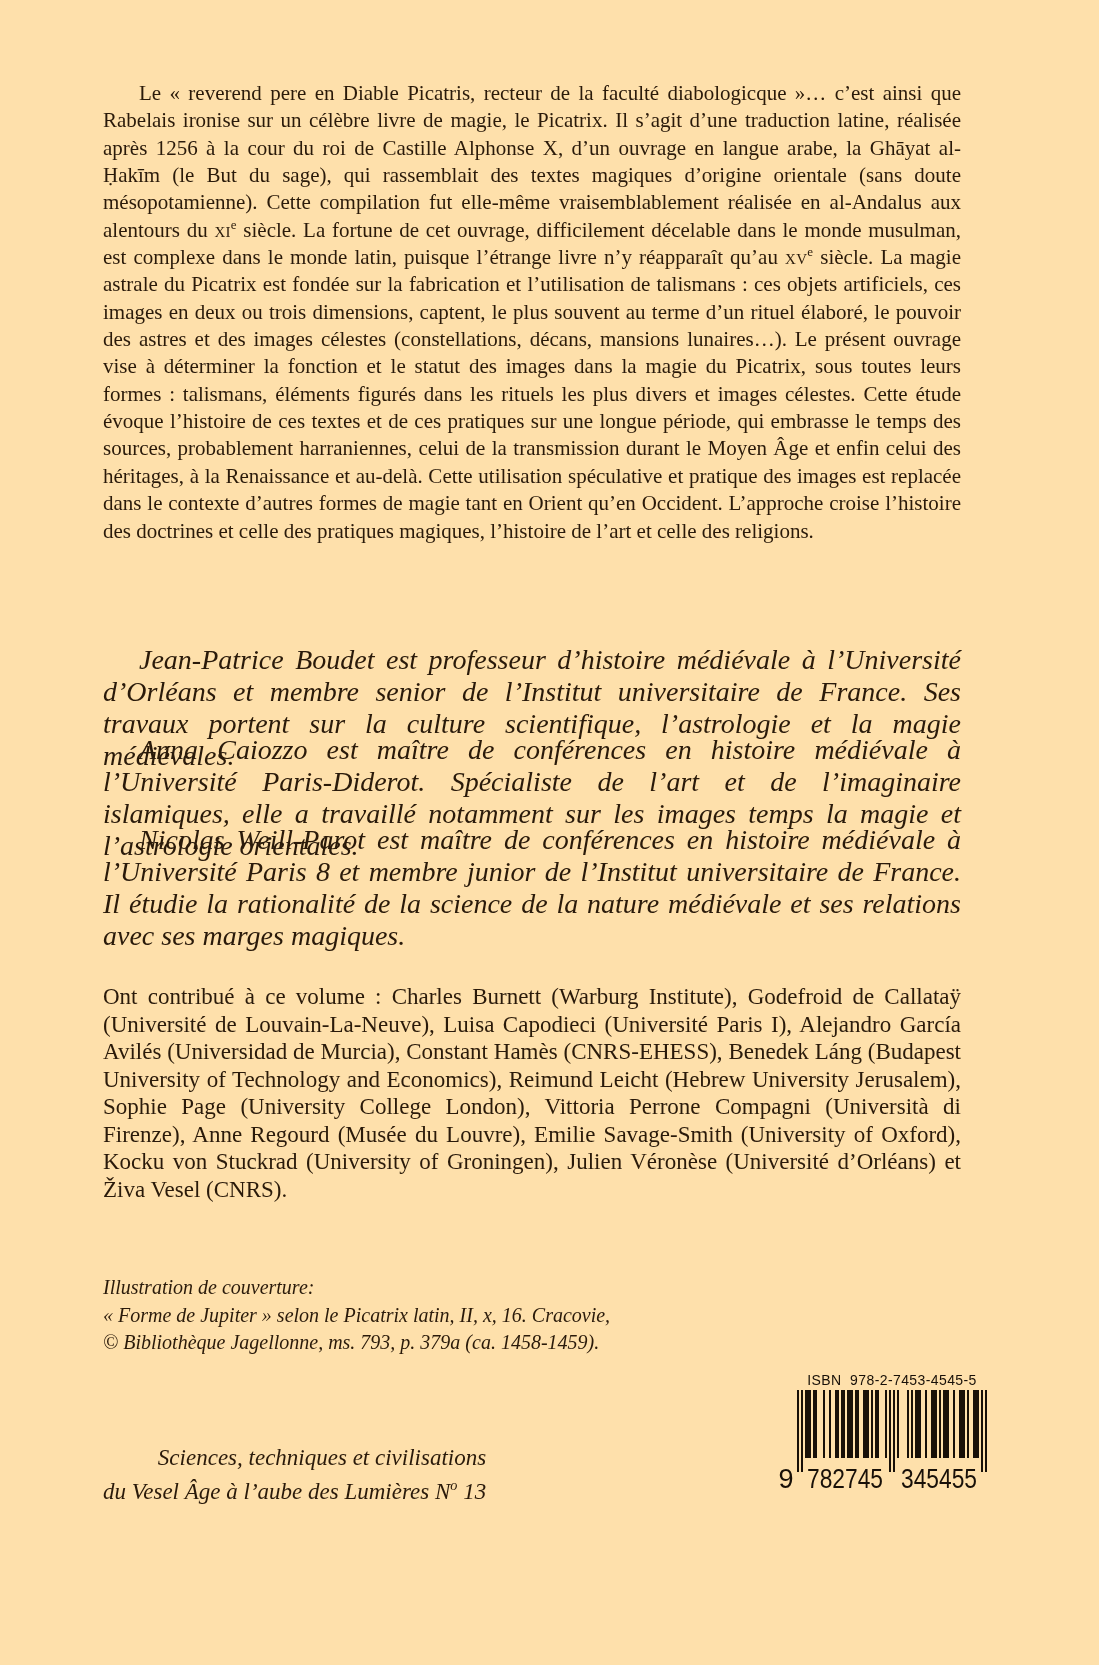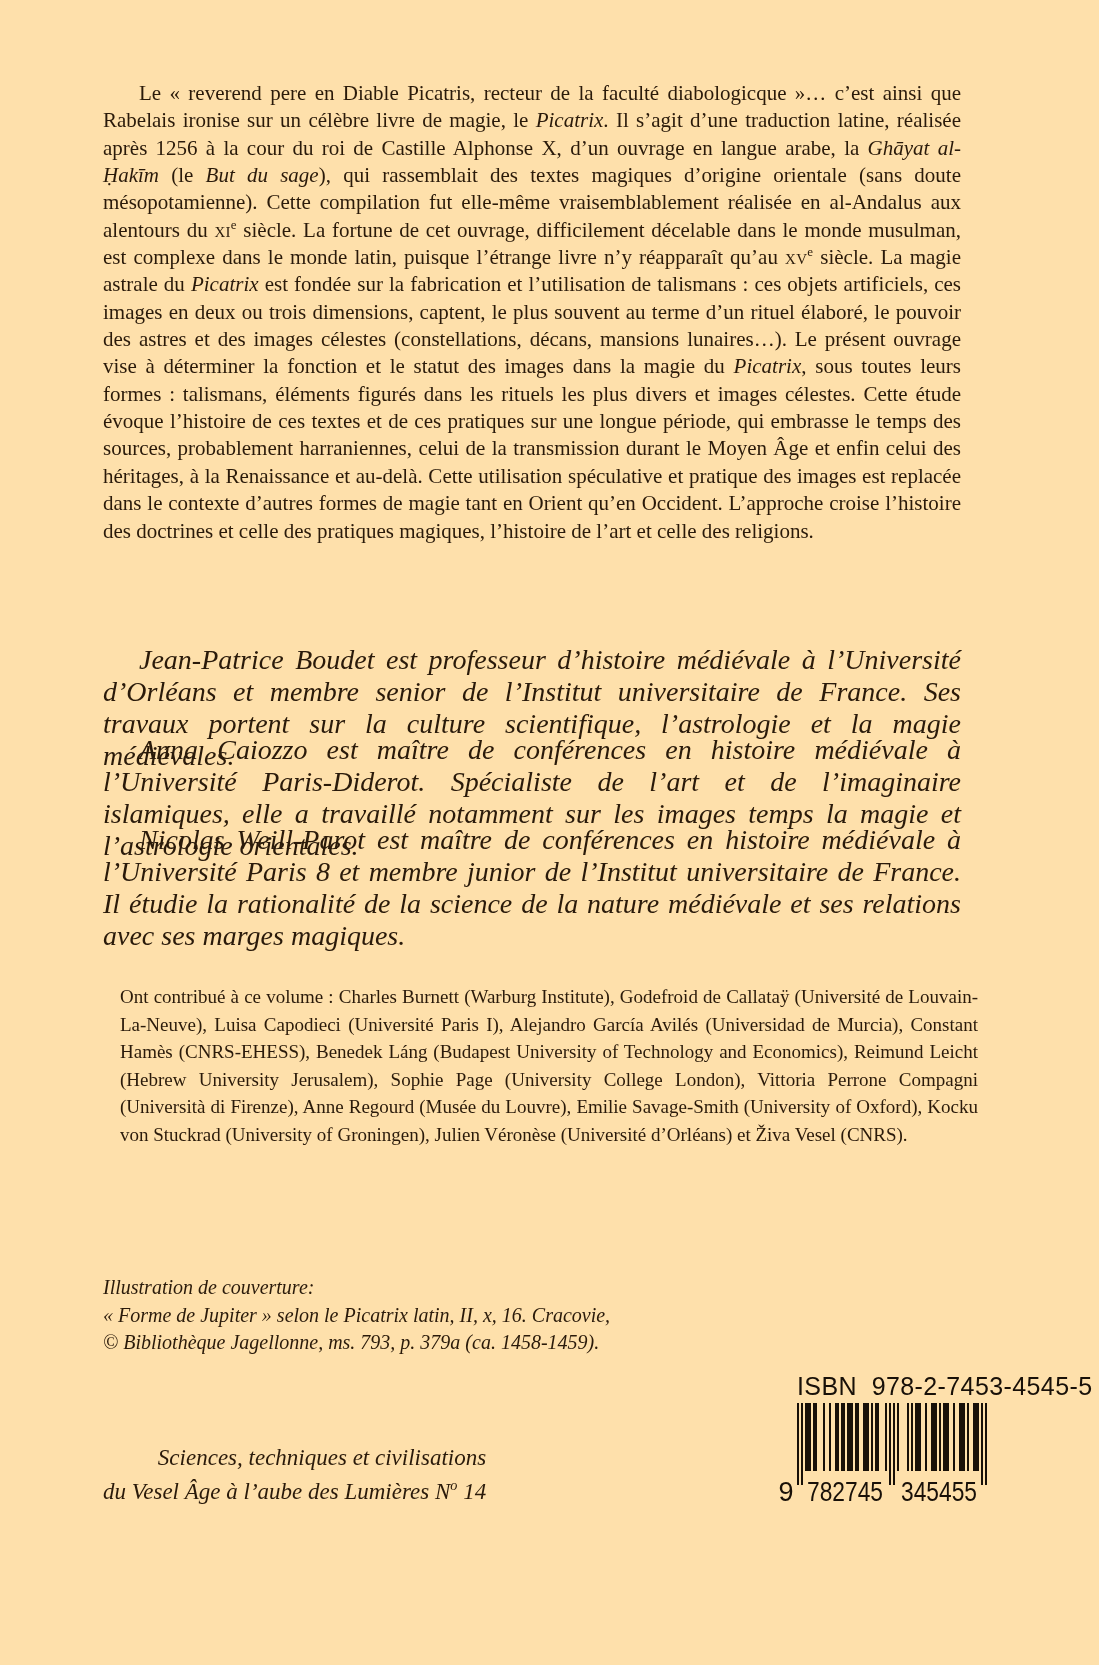--- a/index.html
+++ b/index.html
@@ -15,39 +15,39 @@
     text-align:justify;text-indent:36px;
   }
   .bio{
     font-size:28px;line-height:32px;text-align:justify;
     text-indent:36px;font-style:italic;
   }
   #bio1{top:644px}
   #bio2{top:734px}
   #bio3{top:824px}
   .contributors{
-    top:983px;font-size:19px;line-height:27.5px;text-align:justify;margin-left:17px;
+    top:983px;font-size:23px;line-height:27.5px;text-align:justify;
   }
   .credit{
     top:1274px;font-size:20px;line-height:27.5px;font-style:italic;
   }
   .series{
     position:absolute;left:103px;top:1441px;
     font-size:23px;line-height:34px;font-style:italic;text-align:right;
   }
   .isbn{
     position:absolute;left:775px;top:1372px;width:220px;color:#181008;
   }
   .isbn-label{
     margin-left:22px;width:190px;text-align:center;
     font-family:"Liberation Sans", sans-serif;
-    font-size:25px;letter-spacing:0.4px;white-space:pre;
+    font-size:14px;letter-spacing:0.4px;white-space:pre;
   }
   .isbn svg{display:block;margin-top:2px;}
-  .i{font-style:italic;}
+  .i{}
   .sc{font-variant:small-caps;letter-spacing:0.3px;}
   sup{font-size:0.62em;line-height:0;vertical-align:super;}
 </style>
 </head>
 <body>
 
 <p class="block blurb"><span>Le « reverend pere en Diable Picatris, recteur de la faculté diabologicque »… c’est ainsi que Rabelais ironise sur un célèbre livre de magie, le </span><span class="i">Picatrix</span><span>. Il s’agit d’une traduction latine, réalisée après 1256 à la cour du roi de Castille Alphonse X, d’un ouvrage en langue arabe, la </span><span class="i">Ghāyat al-Ḥakīm</span><span> (le </span><span class="i">But du sage</span><span>), qui rassemblait des textes magiques d’origine orientale (sans doute mésopotamienne). Cette compilation fut elle-même vraisemblablement réalisée en al-Andalus aux alentours du </span><span class="sc">xi</span><sup>e</sup><span> siècle. La fortune de cet ouvrage, difficilement décelable dans le monde musulman, est complexe dans le monde latin, puisque l’étrange livre n’y réapparaît qu’au </span><span class="sc">xv</span><sup>e</sup><span> siècle. La magie astrale du </span><span class="i">Picatrix</span><span> est fondée sur la fabrication et l’utilisation de talismans : ces objets artificiels, ces images en deux ou trois dimensions, captent, le plus souvent au terme d’un rituel élaboré, le pouvoir des astres et des images célestes (constellations, décans, mansions lunaires…). Le présent ouvrage vise à déterminer la fonction et le statut des images dans la magie du </span><span class="i">Picatrix</span><span>, sous toutes leurs formes : talismans, éléments figurés dans les rituels les plus divers et images célestes. Cette étude évoque l’histoire de ces textes et de ces pratiques sur une longue période, qui embrasse le temps des sources, probablement harraniennes, celui de la transmission durant le Moyen Âge et enfin celui des héritages, à la Renaissance et au-delà. Cette utilisation spéculative et pratique des images est replacée dans le contexte d’autres formes de magie tant en Orient qu’en Occident. L’approche croise l’histoire des doctrines et celle des pratiques magiques, l’histoire de l’art et celle des religions.</span></p>
 
 <p class="block bio" id="bio1">Jean-Patrice Boudet est professeur d’histoire médiévale à l’Université d’Orléans et membre senior de l’Institut universitaire de France. Ses travaux portent sur la culture scientifique, l’astrologie et la magie médiévales.</p>
 <p class="block bio" id="bio2">Anna Caiozzo est maître de conférences en histoire médiévale à l’Université Paris-Diderot. Spécialiste de l’art et de l’imaginaire islamiques, elle a travaillé notamment sur les images temps la magie et l’astrologie orientales.</p>
@@ -56,21 +56,21 @@
 <p class="block contributors">Ont contribué à ce volume : Charles Burnett (Warburg Institute), Godefroid de Callataÿ (Université de Louvain-La-Neuve), Luisa Capodieci (Université Paris I), Alejandro García Avilés (Universidad de Murcia), Constant Hamès (CNRS-EHESS), Benedek Láng (Budapest University of Technology and Economics), Reimund Leicht (Hebrew University Jerusalem), Sophie Page (University College London), Vittoria Perrone Compagni (Università di Firenze), Anne Regourd (Musée du Louvre), Emilie Savage-Smith (University of Oxford), Kocku von Stuckrad (University of Groningen), Julien Véronèse (Université d’Orléans) et Živa Vesel (CNRS).</p>
 
 <div class="block credit">
   <div>Illustration de couverture:</div>
   <div>« Forme de Jupiter » selon le Picatrix latin, II, x, 16. Cracovie,</div>
   <div>© Bibliothèque Jagellonne, ms. 793, p. 379a (ca. 1458-1459).</div>
 </div>
 
 <div class="series">
   <div>Sciences, techniques et civilisations</div>
-  <div><span>du Vesel Âge à l’aube des Lumières N</span><sup>o</sup><span> 14</span></div>
+  <div><span>du Vesel Âge à l’aube des Lumières N</span><sup>o</sup><span> 13</span></div>
 </div>
 
 <div class="isbn">
   <div class="isbn-label">ISBN  978-2-7453-4545-5</div>
   <div>
       <svg width="220" height="104">
         <rect x="22" y="0" width="2" height="82" fill="#181008"></rect>
         <rect x="26" y="0" width="2" height="82" fill="#181008"></rect>
         <rect x="30" y="0" width="2" height="68" fill="#181008"></rect>
         <rect x="32" y="0" width="2" height="68" fill="#181008"></rect>

